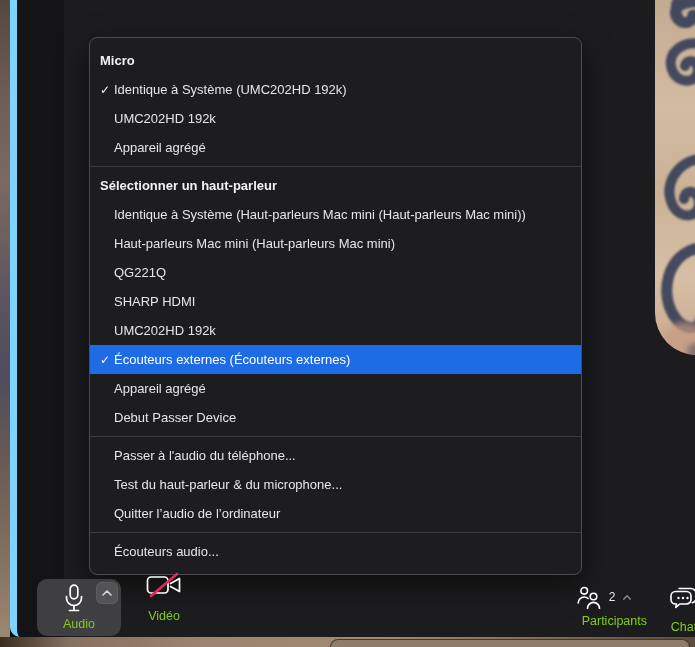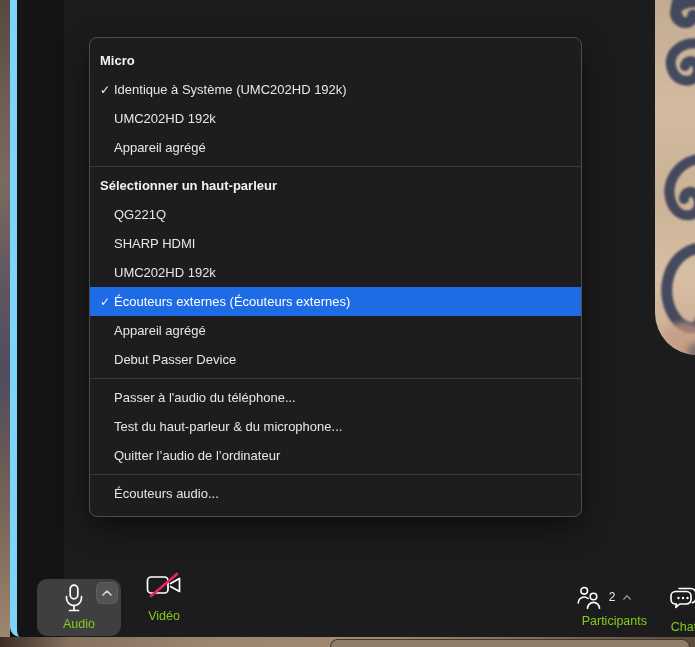--- a/index.html
+++ b/index.html
@@ -131,20 +131,28 @@
           <span class="item-label">UMC202HD 192k</span>
         </div>
         <div class="menu-item">
           <span class="check"></span>
           <span class="item-label">Appareil agrégé</span>
         </div>
         <div class="menu-divider"></div>
         <div class="menu-header">Sélectionner un haut-parleur</div>
         <div class="menu-item">
           <span class="check"></span>
+          <span class="item-label">Identique à Système (Haut-parleurs Mac mini (Haut-parleurs Mac mini))</span>
+        </div>
+        <div class="menu-item">
+          <span class="check"></span>
+          <span class="item-label">Haut-parleurs Mac mini (Haut-parleurs Mac mini)</span>
+        </div>
+        <div class="menu-item">
+          <span class="check"></span>
           <span class="item-label">QG221Q</span>
         </div>
         <div class="menu-item">
           <span class="check"></span>
           <span class="item-label">SHARP HDMI</span>
         </div>
         <div class="menu-item">
           <span class="check"></span>
           <span class="item-label">UMC202HD 192k</span>
         </div>

